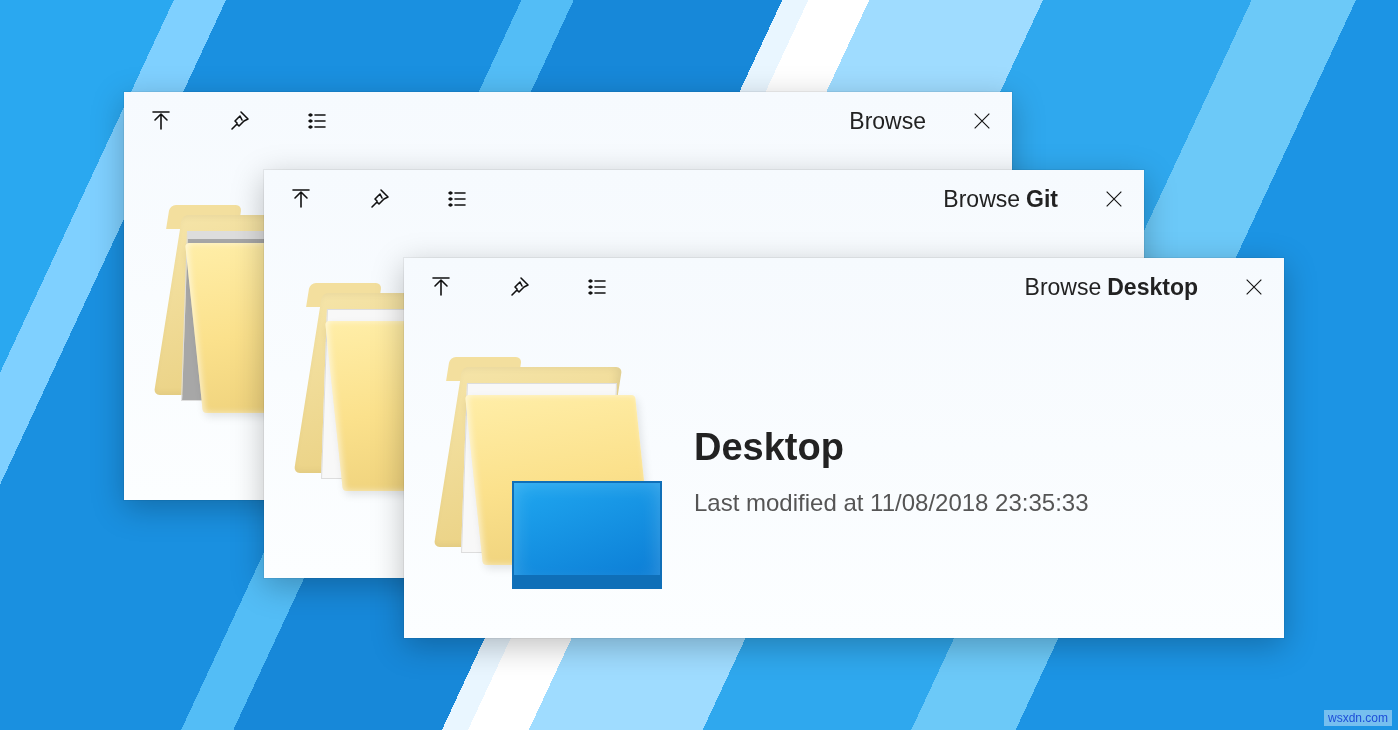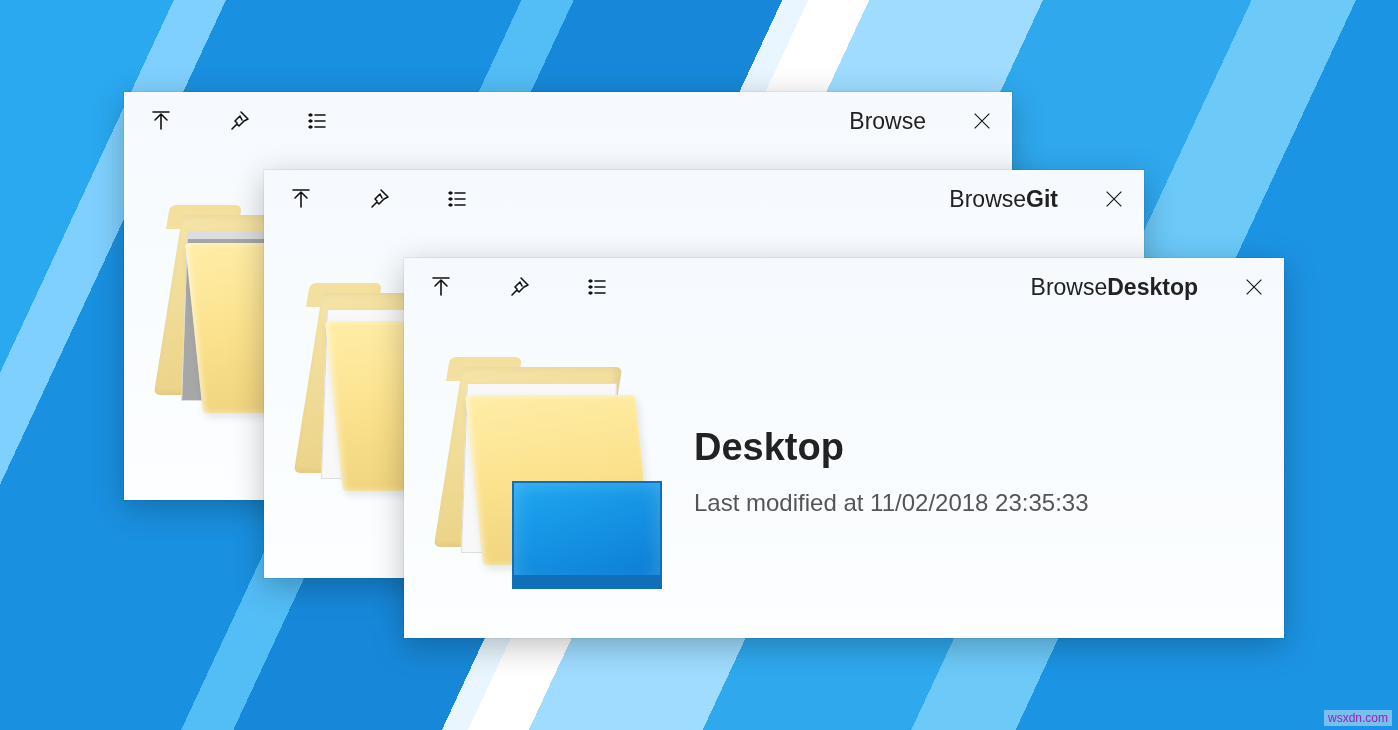--- a/index.html
+++ b/index.html
@@ -16,21 +16,21 @@
         #1788d9 33%, #1788d9 45%,
         #e9f6ff 45%, #e9f6ff 46.5%,
         #ffffff 46.5%, #ffffff 50%,
         #9fdcff 50%, #9fdcff 60%,
         #2fa8ee 60%, #2fa8ee 72%,
         #6cc9f8 72%, #6cc9f8 78%,
         #1c94e4 78%, #1c94e4 100%);
   }
   .watermark {
     position: absolute; bottom: 4px; right: 6px;
-    font-size: 12px; color: #a21caf; background: rgba(255,255,255,.4);
+    font-size: 12px; color: #1d4ed8; background: rgba(255,255,255,.4);
     padding: 1px 4px;
   }
 
   .window {
     position: absolute;
     background: linear-gradient(#f6fafe, #fcfeff);
     box-shadow: 0 8px 30px rgba(0,0,0,.25), 0 0 0 1px rgba(0,0,0,.05);
     display: flex; flex-direction: column;
   }
   .titlebar {
@@ -39,21 +39,21 @@
     padding: 0 10px 0 10px;
   }
   .tb-left { display: flex; gap: 48px; padding-left: 12px; }
   .tb-btn {
     width: 30px; height: 30px;
     display: flex; align-items: center; justify-content: center;
     color: #111;
   }
   .tb-btn svg { width: 24px; height: 24px; stroke: #111; fill: none; stroke-width: 1.6; stroke-linecap: round; stroke-linejoin: round; }
   .tb-spacer { flex: 1; }
-  .tb-title { font-size: 23px; color: #222; display: flex; align-items: baseline; }
+  .tb-title { font-size: 23px; color: #222; display: flex; gap: 6px; align-items: baseline; }
   .tb-title .light { font-weight: 400; }
   .tb-title .bold { font-weight: 600; }
   .tb-close { margin-left: 36px; width: 40px; height: 40px; display:flex; align-items:center; justify-content:center; }
   .tb-close svg { width: 22px; height: 22px; stroke: #111; stroke-width: 1.2; }
 
   .content {
     flex: 1; display: flex; align-items: center;
     padding: 18px 30px 30px 30px; gap: 40px;
   }
   .folder-icon-wrap { position: relative; width: 220px; height: 220px; flex-shrink:0; }
@@ -232,18 +232,18 @@
       <div class="fld-tab"></div>
       <div class="fld-back"></div>
       <div class="fld-page"></div>
       <div class="fld-front"></div>
       <div class="desk-overlay">
         <div class="desk-tray"></div>
       </div>
     </div>
     <div class="info">
       <div class="name">Desktop</div>
-      <div>Last modified at 11/02/2018 23:35:33</div>
+      <div>Last modified at 11/08/2018 23:35:33</div>
     </div>
   </div>
 </div>
 
 <div class="watermark">wsxdn.com</div>
 
 </body></html>

